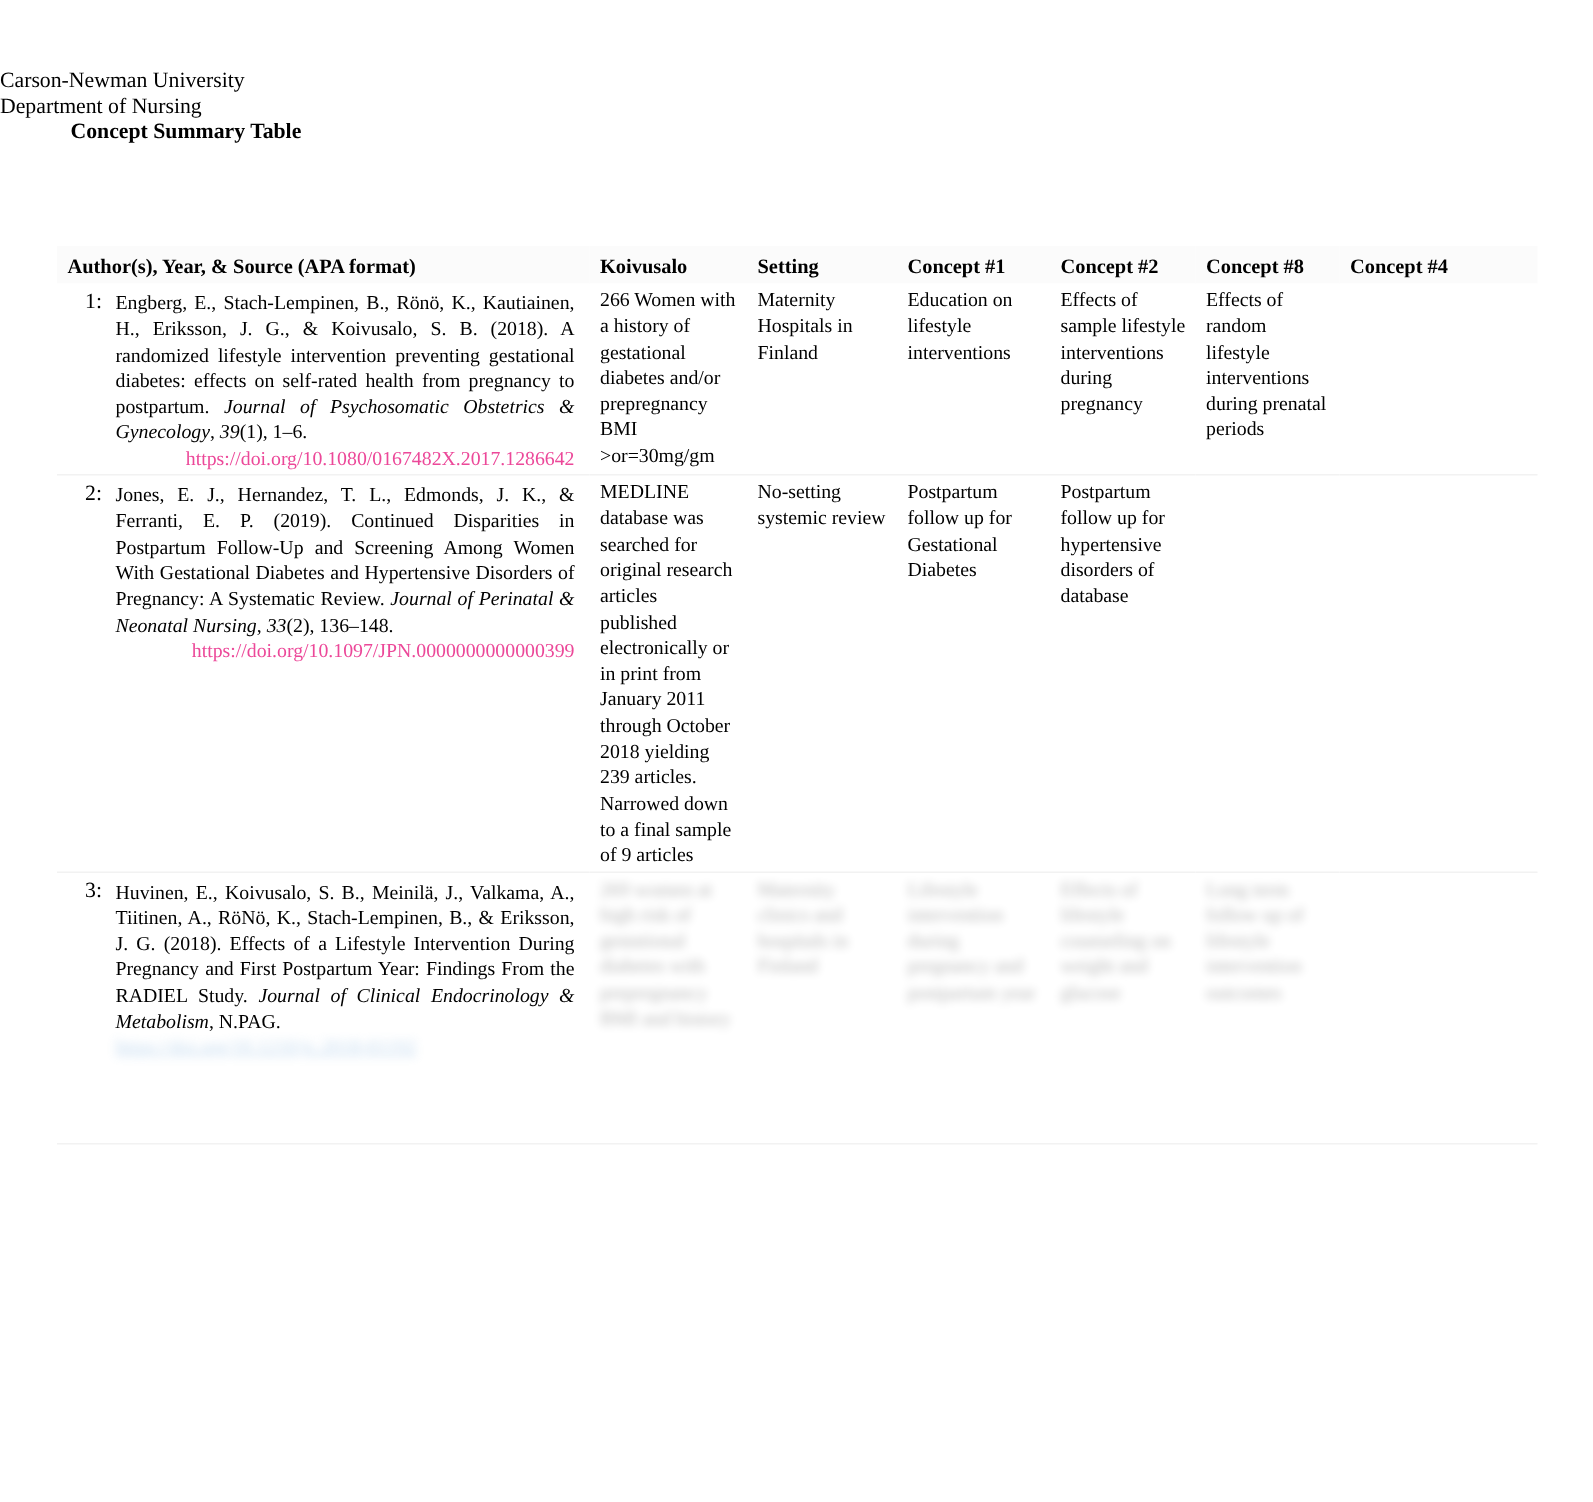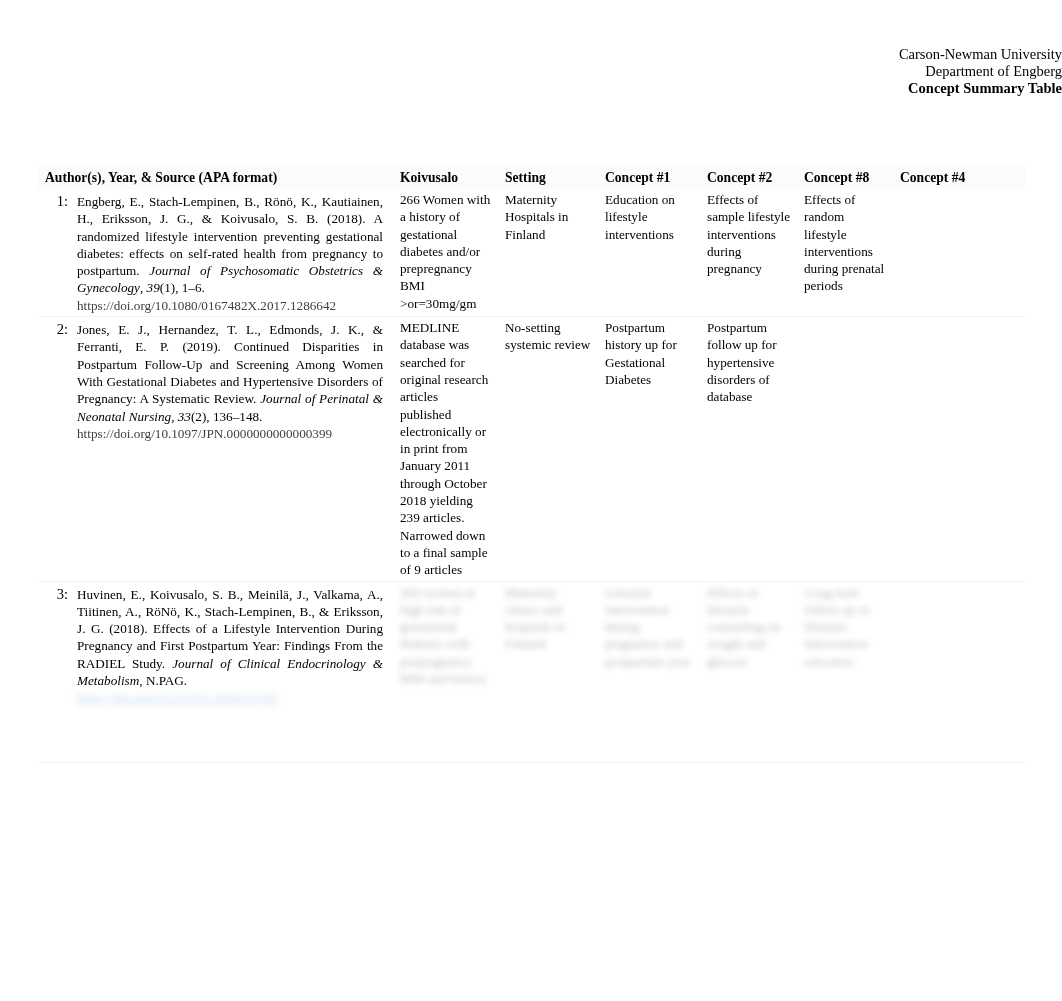--- a/index.html
+++ b/index.html
@@ -21,21 +21,21 @@
     height: 1001px;
     overflow: hidden;
   }
 
   
   .doc-heading {
     position: absolute;
     left: 0;
     top: 46px;
     width: 1062px;
-    text-align: right;
+    text-align: left;
     line-height: 17px;
     font-size: 14.5px;
   }
   .doc-heading .line {
     display: block;
   }
   .doc-heading .line.bold {
     font-weight: bold;
     padding-left: 47px;
   }
@@ -107,24 +107,24 @@
   .cite-body {
     flex: 1 1 auto;
     text-align: justify;
     text-justify: inter-word;
     line-height: 17.3px;
     font-size: 13.2px;
     padding-top: 2px;
   }
   .cite-body .it { font-style: italic; }
   .cite-body .doi-link {
-    color: #404040;
+    color: #ec4899;
     text-decoration: none;
     display: block;
-    text-align: left;
+    text-align: right;
     margin-top: 0px;
   }
 
   
   .blurred {
     filter: blur(3.1px);
     opacity: 0.30;
   }
   .blurred-link {
     filter: blur(3.3px);
@@ -146,21 +146,21 @@
     background: #f2f2f2;
   }
 </style>
 </head>
 <body>
 
 <div class="page">
 
   <div class="doc-heading">
     <span class="line">Carson-Newman University</span>
-    <span class="line">Department of Engberg</span>
+    <span class="line">Department of Nursing</span>
     <span class="line bold">Concept Summary Table</span>
   </div>
 
   <table class="summary-table">
     <colgroup>
       <col class="c-author">
         <col class="c-pop">
         <col class="c-setting">
       <col class="c-c1">
         <col class="c-c2">
@@ -214,21 +214,21 @@
             <span class="cite-body"><span>Jones, E. J., Hernandez, T. L., Edmonds, J. K., &amp; Ferranti, E. P. (2019). Continued Disparities in Postpartum Follow-Up and Screening Among Women With Gestational Diabetes and Hypertensive Disorders of Pregnancy: A Systematic Review. </span><span class="it">Journal of Perinatal &amp; Neonatal Nursing</span><span>, </span><span class="it">33</span><span>(2), 136–148. </span><a class="doi-link" href="#">https://doi.org/10.1097/JPN.0000000000000399</a></span>
           </div>
         </td>
         <td>
             <span class="cell-text">MEDLINE database was searched for original research articles published electronically or in print from January 2011 through October 2018 yielding 239 articles. Narrowed down to a final sample of 9 articles</span>
           </td>
         <td>
             <span class="cell-text">No-setting systemic review</span>
           </td>
         <td>
-            <span class="cell-text">Postpartum history up for Gestational Diabetes</span>
+            <span class="cell-text">Postpartum follow up for Gestational Diabetes</span>
           </td>
         <td>
             <span class="cell-text">Postpartum follow up for hypertensive disorders of database</span>
           </td>
         <td>
             <span class="cell-text"></span>
           </td>
         <td>
             <span class="cell-text"></span>
           </td>

